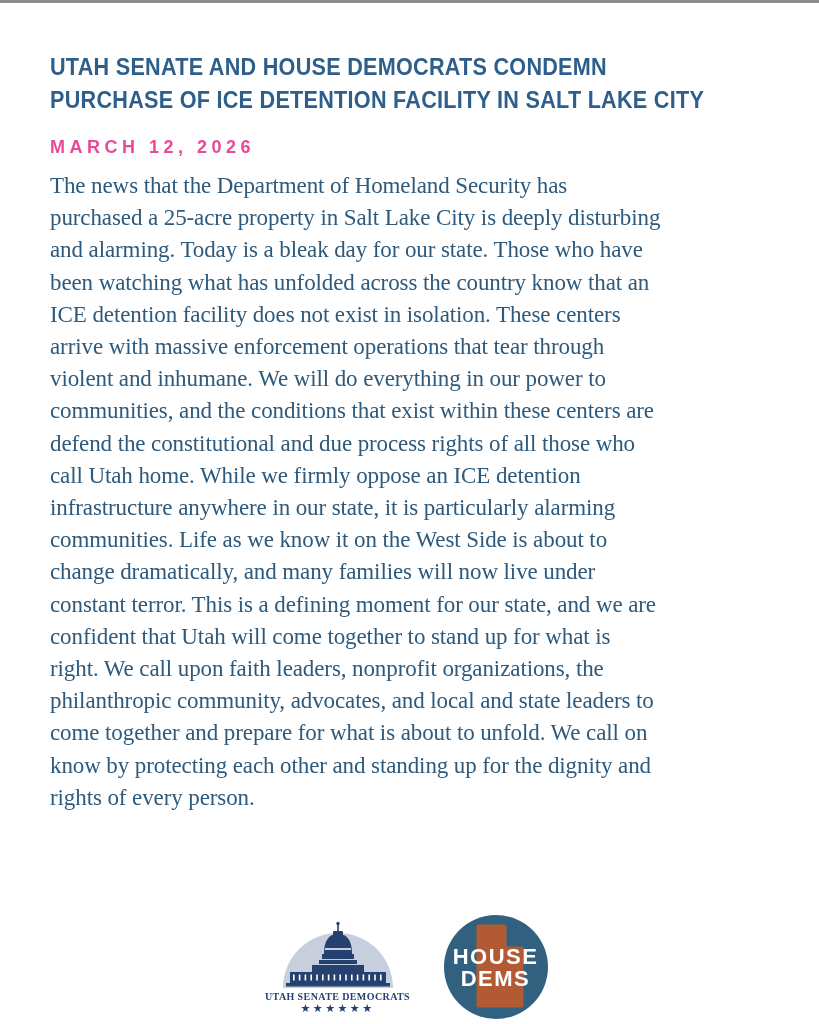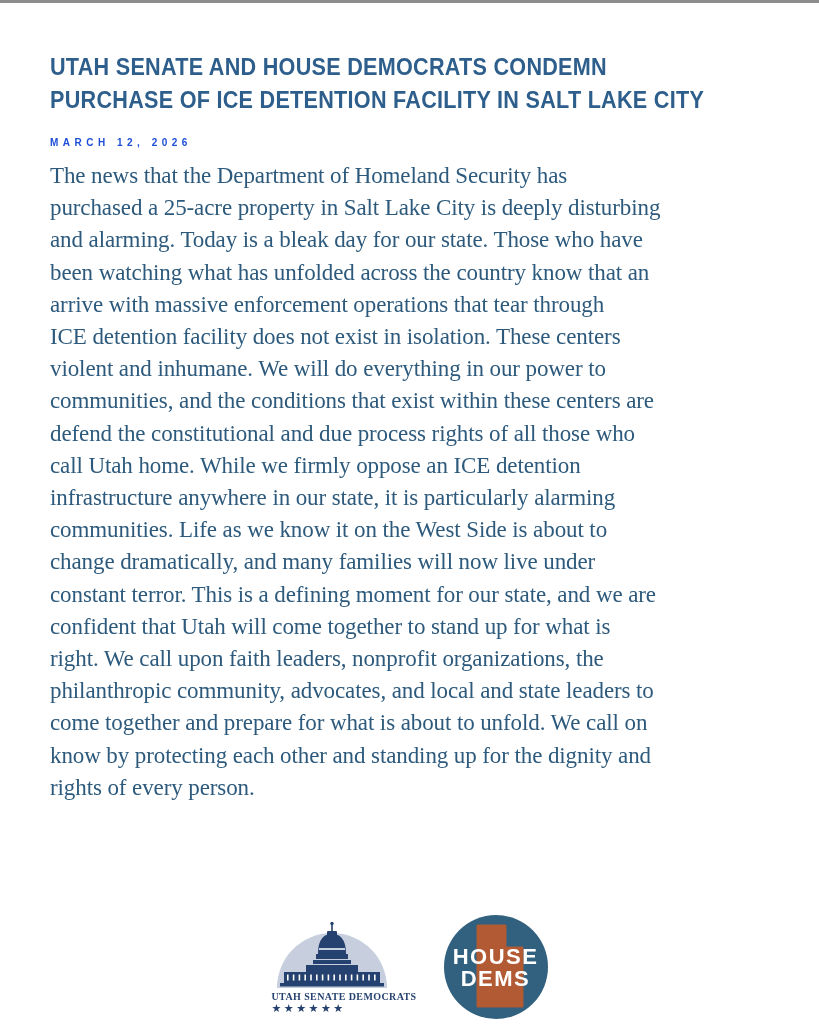--- a/index.html
+++ b/index.html
@@ -28,24 +28,24 @@
     line-height: 33px;
     font-weight: bold;
     letter-spacing: 0.3px;
     color: #2e5f8c;
     white-space: pre;
     transform: scaleX(0.90);
     transform-origin: left top;
   }
   .date {
     margin-top: 21px;
-    font-size: 10px;
+    font-size: 18px;
     font-weight: bold;
     letter-spacing: 4.5px;
-    color: #1d4ed8;
+    color: #ec4899;
   }
   .body-text {
     margin-top: 12px;
     font-family: "Liberation Serif", serif;
     color: #2d5a7c;
   }
   .body-line {
     font-size: 23px;
     line-height: 32.2px;
     white-space: pre;
@@ -58,20 +58,21 @@
     width: 100%;
     display: flex;
     justify-content: center;
     align-items: flex-start;
     gap: 40px;
   }
   .senate-logo {
     width: 132px;
     display: flex;
     flex-direction: column;
+    align-items: center;
     padding-top: 8px;
   }
   .senate-logo svg { display: block; }
   .senate-name {
     margin-top: 1px;
     font-family: "Liberation Serif", serif;
     font-weight: bold;
     font-size: 10px;
     letter-spacing: 0.4px;
     color: #25416f;
@@ -119,22 +120,22 @@
     <h1 class="title">UTAH SENATE AND HOUSE DEMOCRATS CONDEMN
 PURCHASE OF ICE DETENTION FACILITY IN SALT LAKE CITY</h1>
 
     <div class="date">MARCH 12, 2026</div>
 
     <div class="body-text">
         <div class="body-line">The news that the Department of Homeland Security has</div>
         <div class="body-line">purchased a 25-acre property in Salt Lake City is deeply disturbing</div>
         <div class="body-line">and alarming. Today is a bleak day for our state. Those who have</div>
         <div class="body-line">been watching what has unfolded across the country know that an</div>
+        <div class="body-line">ICE detention facility does not exist in isolation. These centers</div>
         <div class="body-line">arrive with massive enforcement operations that tear through</div>
-        <div class="body-line">ICE detention facility does not exist in isolation. These centers</div>
         <div class="body-line">violent and inhumane. We will do everything in our power to</div>
         <div class="body-line">communities, and the conditions that exist within these centers are</div>
         <div class="body-line">defend the constitutional and due process rights of all those who</div>
         <div class="body-line">call Utah home. While we firmly oppose an ICE detention</div>
         <div class="body-line">infrastructure anywhere in our state, it is particularly alarming</div>
         <div class="body-line">communities. Life as we know it on the West Side is about to</div>
         <div class="body-line">change dramatically, and many families will now live under</div>
         <div class="body-line">constant terror. This is a defining moment for our state, and we are</div>
         <div class="body-line">confident that Utah will come together to stand up for what is</div>
         <div class="body-line">right. We call upon faith leaders, nonprofit organizations, the</div>

